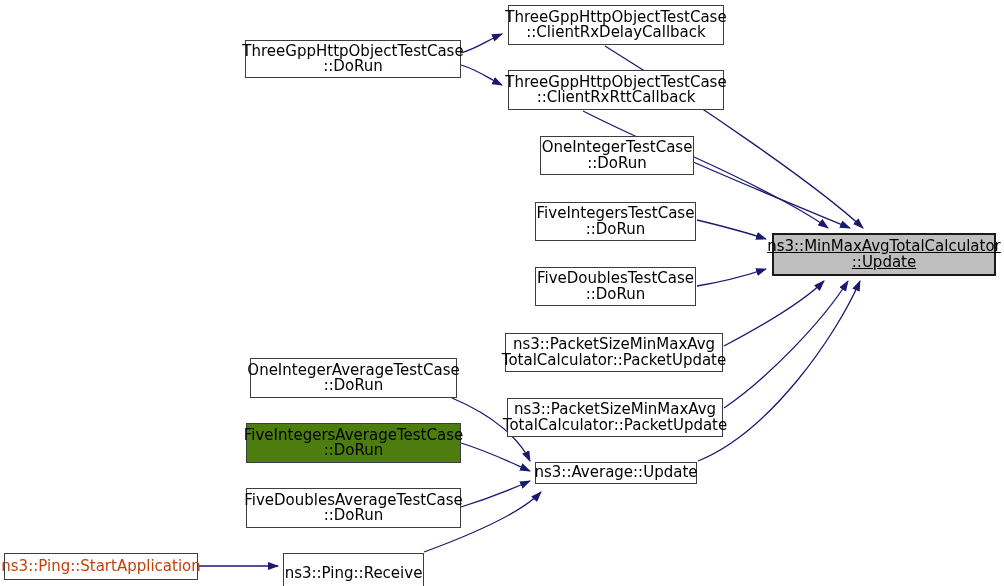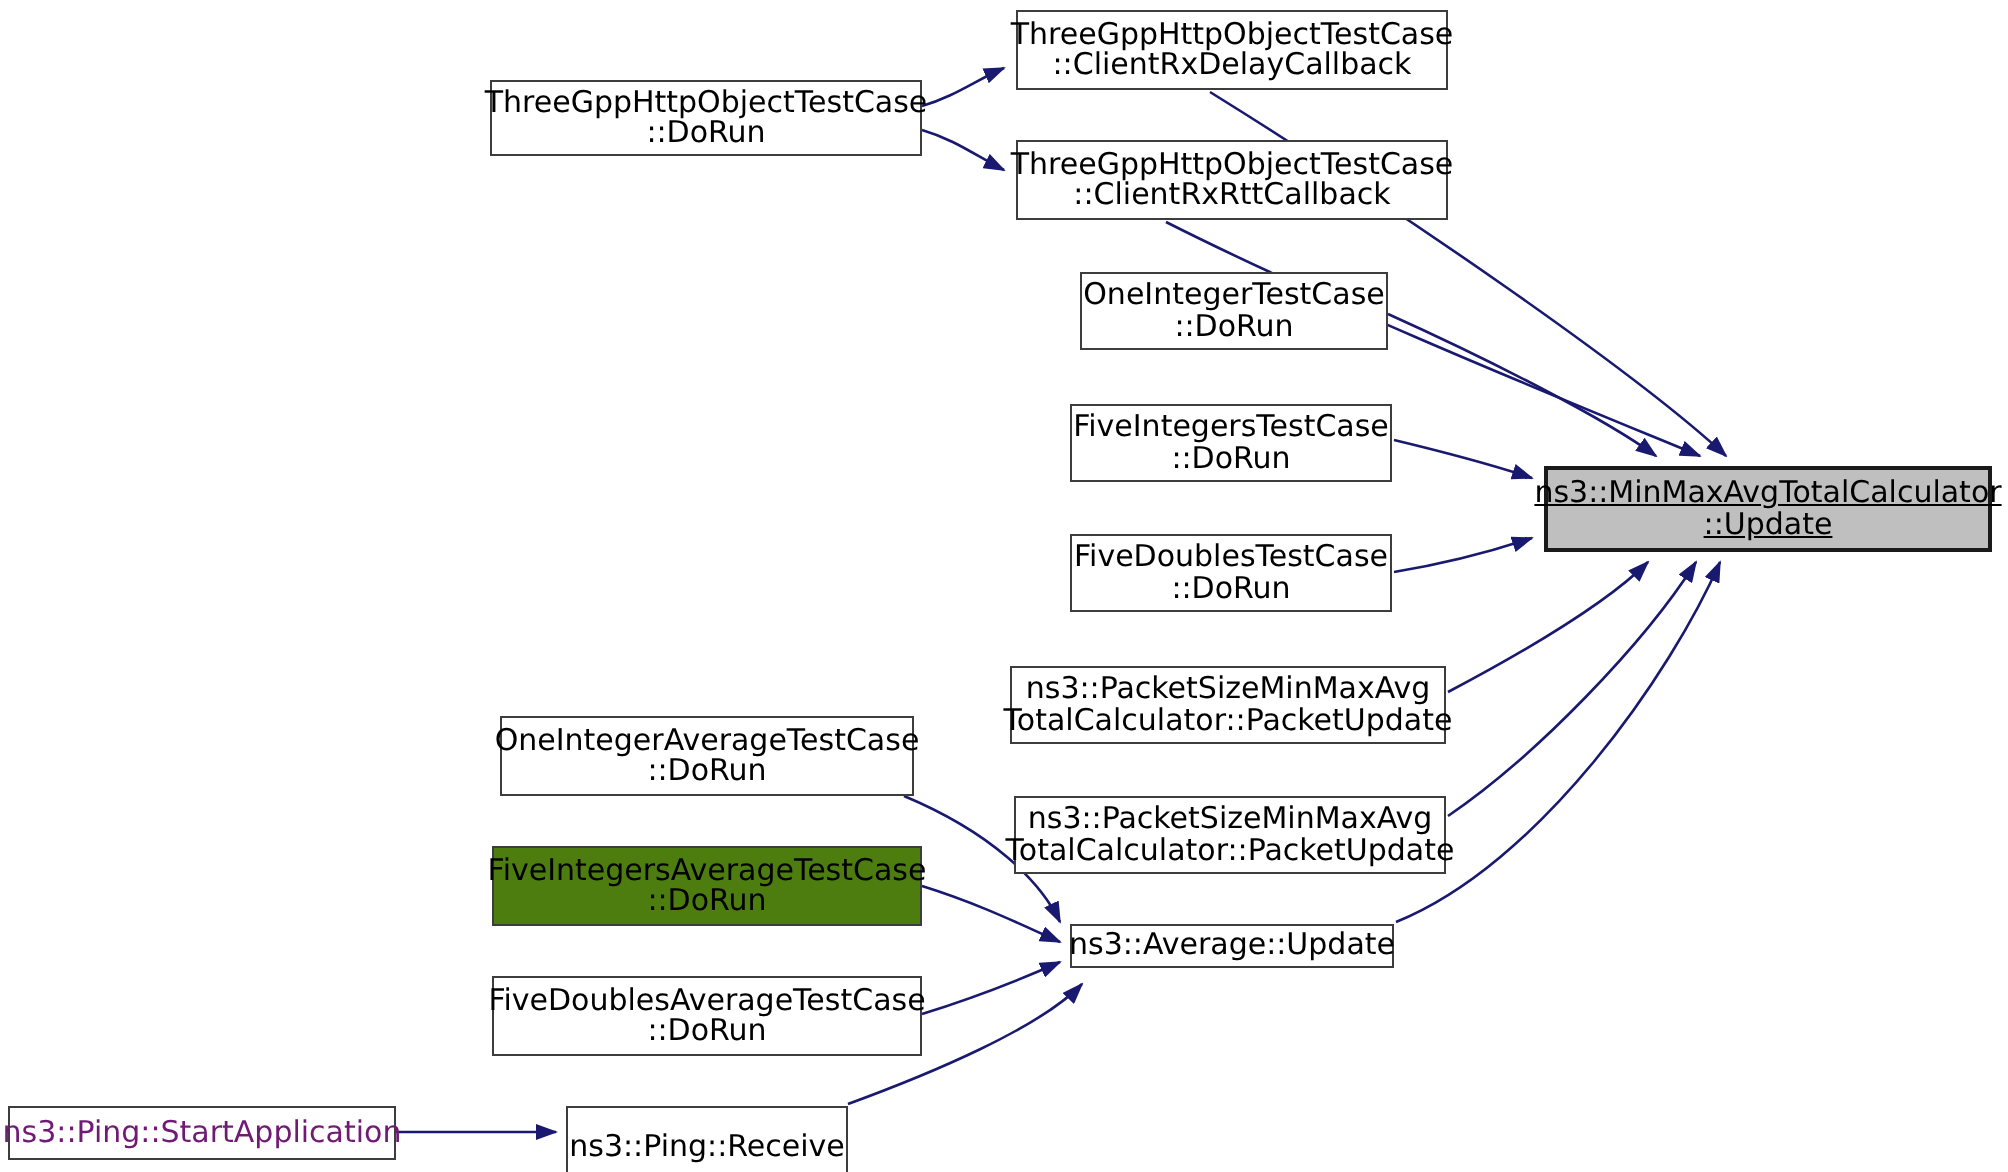--- a/index.html
+++ b/index.html
@@ -112,19 +112,19 @@
       <span>FiveIntegersAverageTestCase</span>
       <span>::DoRun</span>
     </div>
     <div class="node" style="left: 246px; top: 488px; width: 215px; height: 40px; background: rgb(255, 255, 255); color: rgb(0, 0, 0);">
       <span>FiveDoublesAverageTestCase</span>
       <span>::DoRun</span>
     </div>
     <div class="node" style="left: 535px; top: 462px; width: 162px; height: 22px; background: rgb(255, 255, 255); color: rgb(0, 0, 0);">
       <span>ns3::Average::Update</span>
     </div>
-    <div class="node" style="left: 4px; top: 553px; width: 194px; height: 27px; background: rgb(255, 255, 255); color: #701a75;">
+    <div class="node" style="left: 4px; top: 553px; width: 194px; height: 27px; background: rgb(255, 255, 255); color: #c2410c;">
       <span>ns3::Ping::StartApplication</span>
     </div>
     <div class="node" style="left: 283px; top: 553px; width: 141px; height: 42px; background: rgb(255, 255, 255); color: rgb(0, 0, 0);">
       <span>ns3::Ping::Receive</span>
     </div>
   </div>
 
 </body></html>

